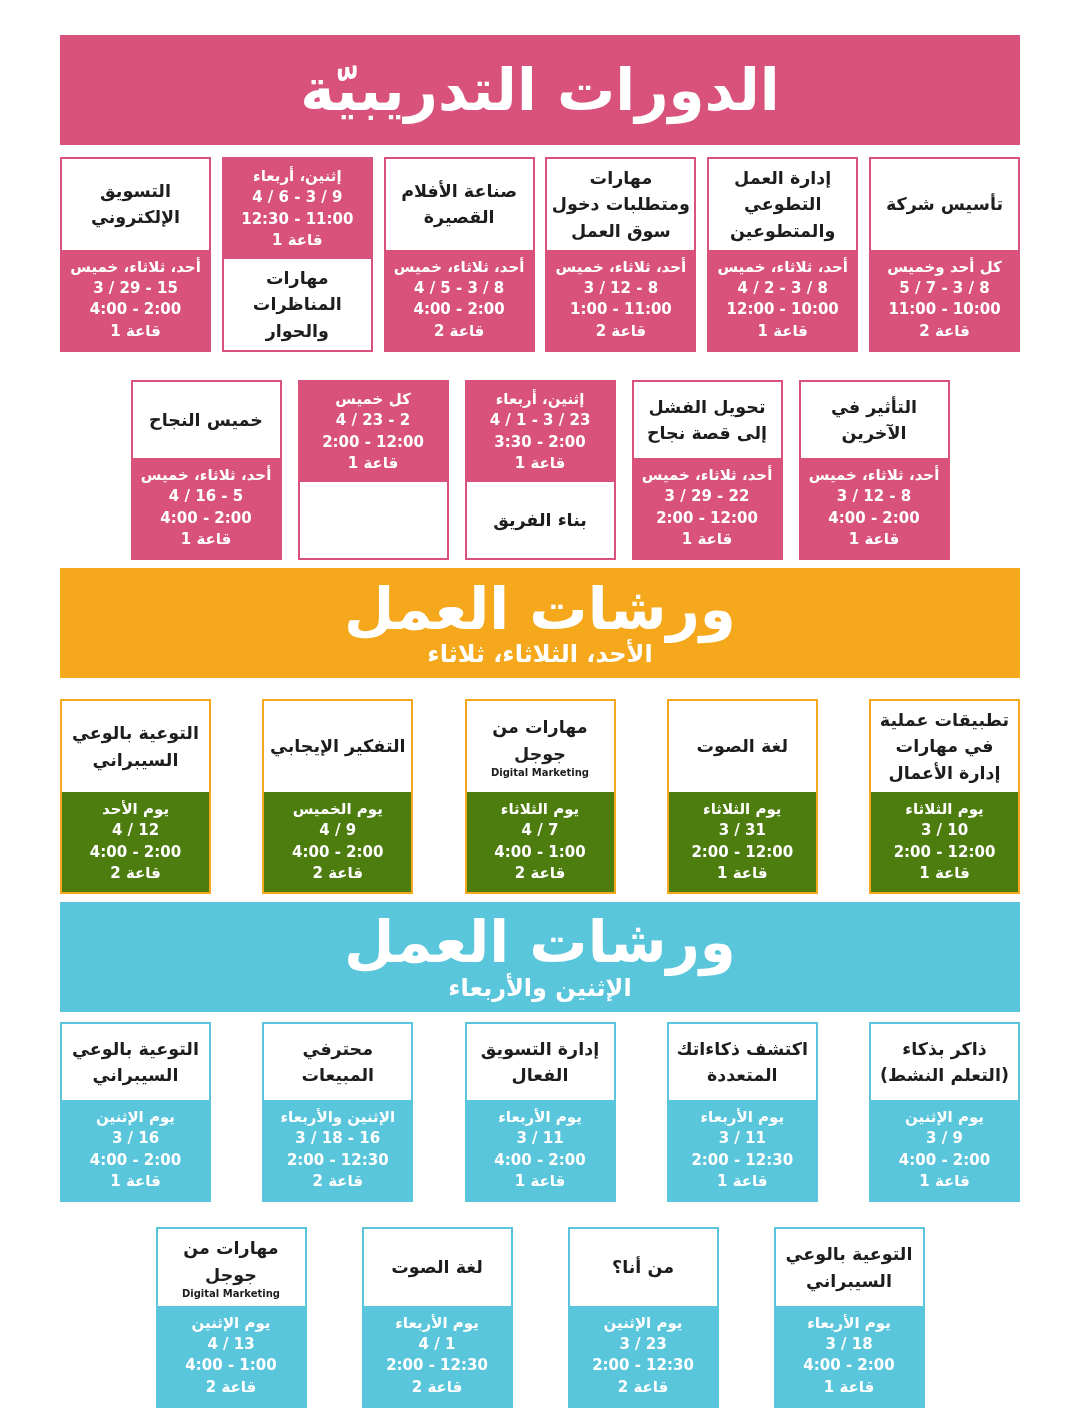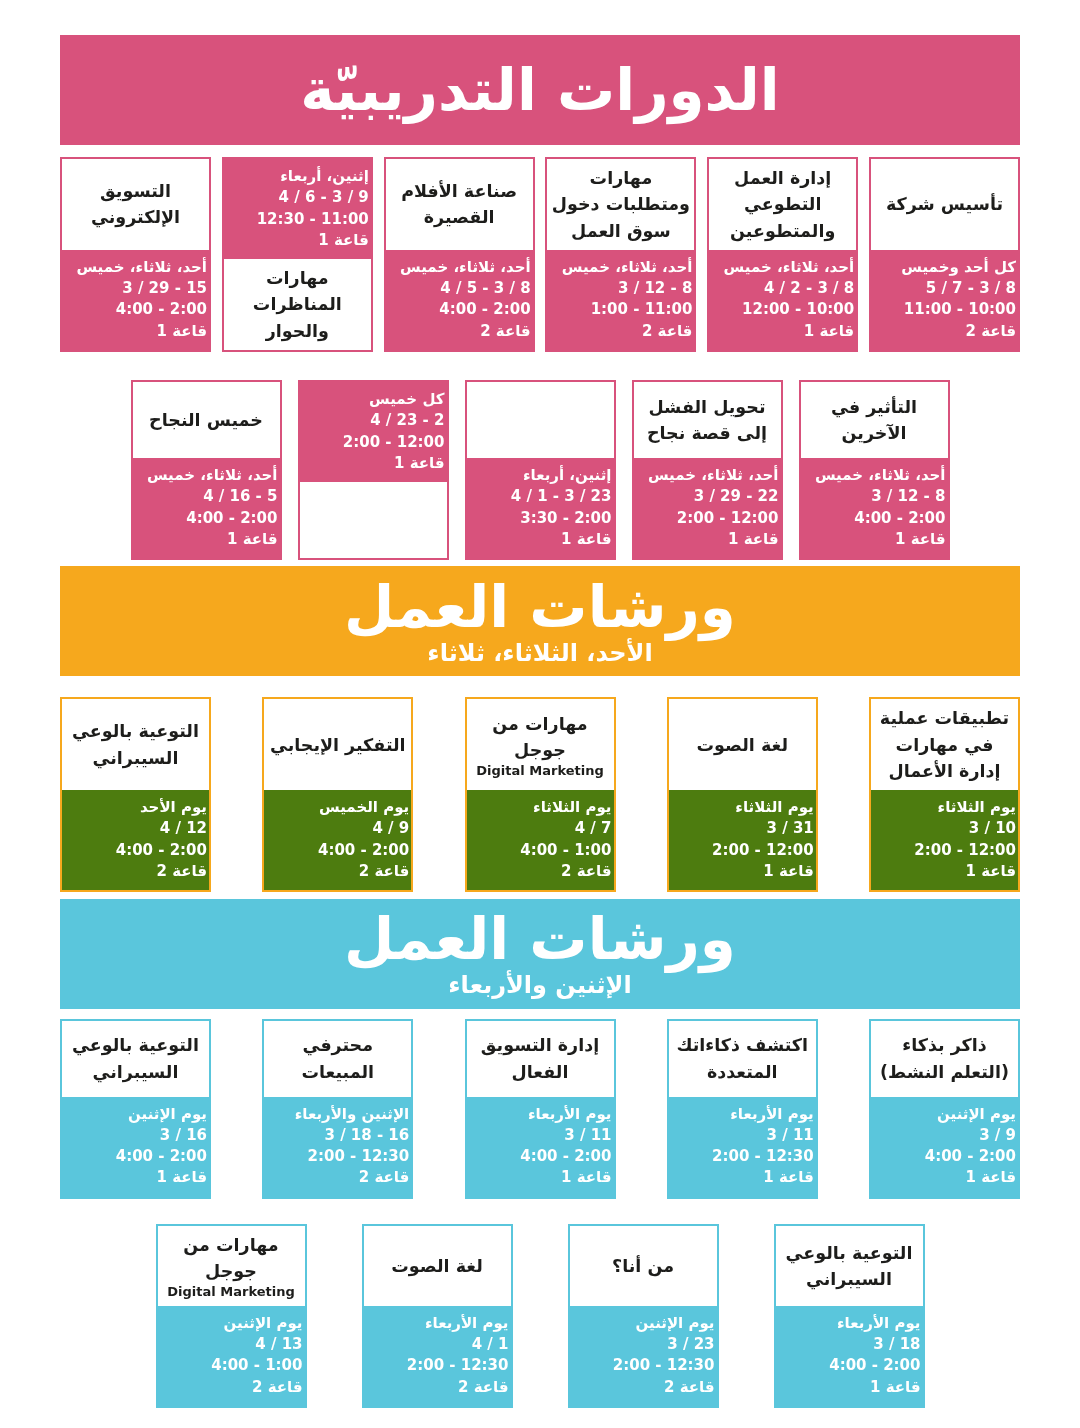--- a/index.html
+++ b/index.html
@@ -59,23 +59,23 @@
   .card-title{
     flex:1;
     display:flex;flex-direction:column;justify-content:center;align-items:center;
     text-align:center;
     font-size:17.5px;font-weight:bold;line-height:1.5;
     color:#1d1d1b;
     padding:6px 3px;
     background:#ffffff;
     min-height:64px;
   }
-  .card-title .latin{font-size:13px;line-height:1.2;}
+  .card-title .latin{font-size:10px;line-height:1.2;}
   .card-details{
-    color:#ffffff;font-weight:bold;text-align:right;
+    color:#ffffff;font-weight:bold;text-align:center;
     font-size:15px;line-height:1.42;
     padding:7px 2px 8px 2px;
   }
   .pink-sec .card-details{background:#d8527c;}
   .orange-sec .card-details{background:#4d7c0f;}
   .blue-sec .card-details{background:#5ac6dc;}
   .line.num{direction:ltr;unicode-bidi:isolate;}
   .line.ar{direction:rtl;}
 </style>
 </head>
@@ -174,20 +174,23 @@
             <div>تحويل الفشل إلى قصة نجاح</div>
           </div>
           <div class="card-details">
             <div class="line ar">أحد، ثلاثاء، خميس</div>
             <div class="line num">3 / 29 - 22</div>
             <div class="line num">2:00 - 12:00</div>
             <div class="line ar">قاعة 1</div>
           </div>
         </div>
         <div class="card inverted">
+          <div class="card-title">
+            <div>بناء الفريق</div>
+          </div>
           <div class="card-details">
             <div class="line ar">إثنين، أربعاء</div>
             <div class="line num">4 / 1 - 3 / 23</div>
             <div class="line num">3:30 - 2:00</div>
             <div class="line ar">قاعة 1</div>
           </div>
         </div>
         <div class="card">
           <div class="card-details">
             <div class="line ar">كل خميس</div>

